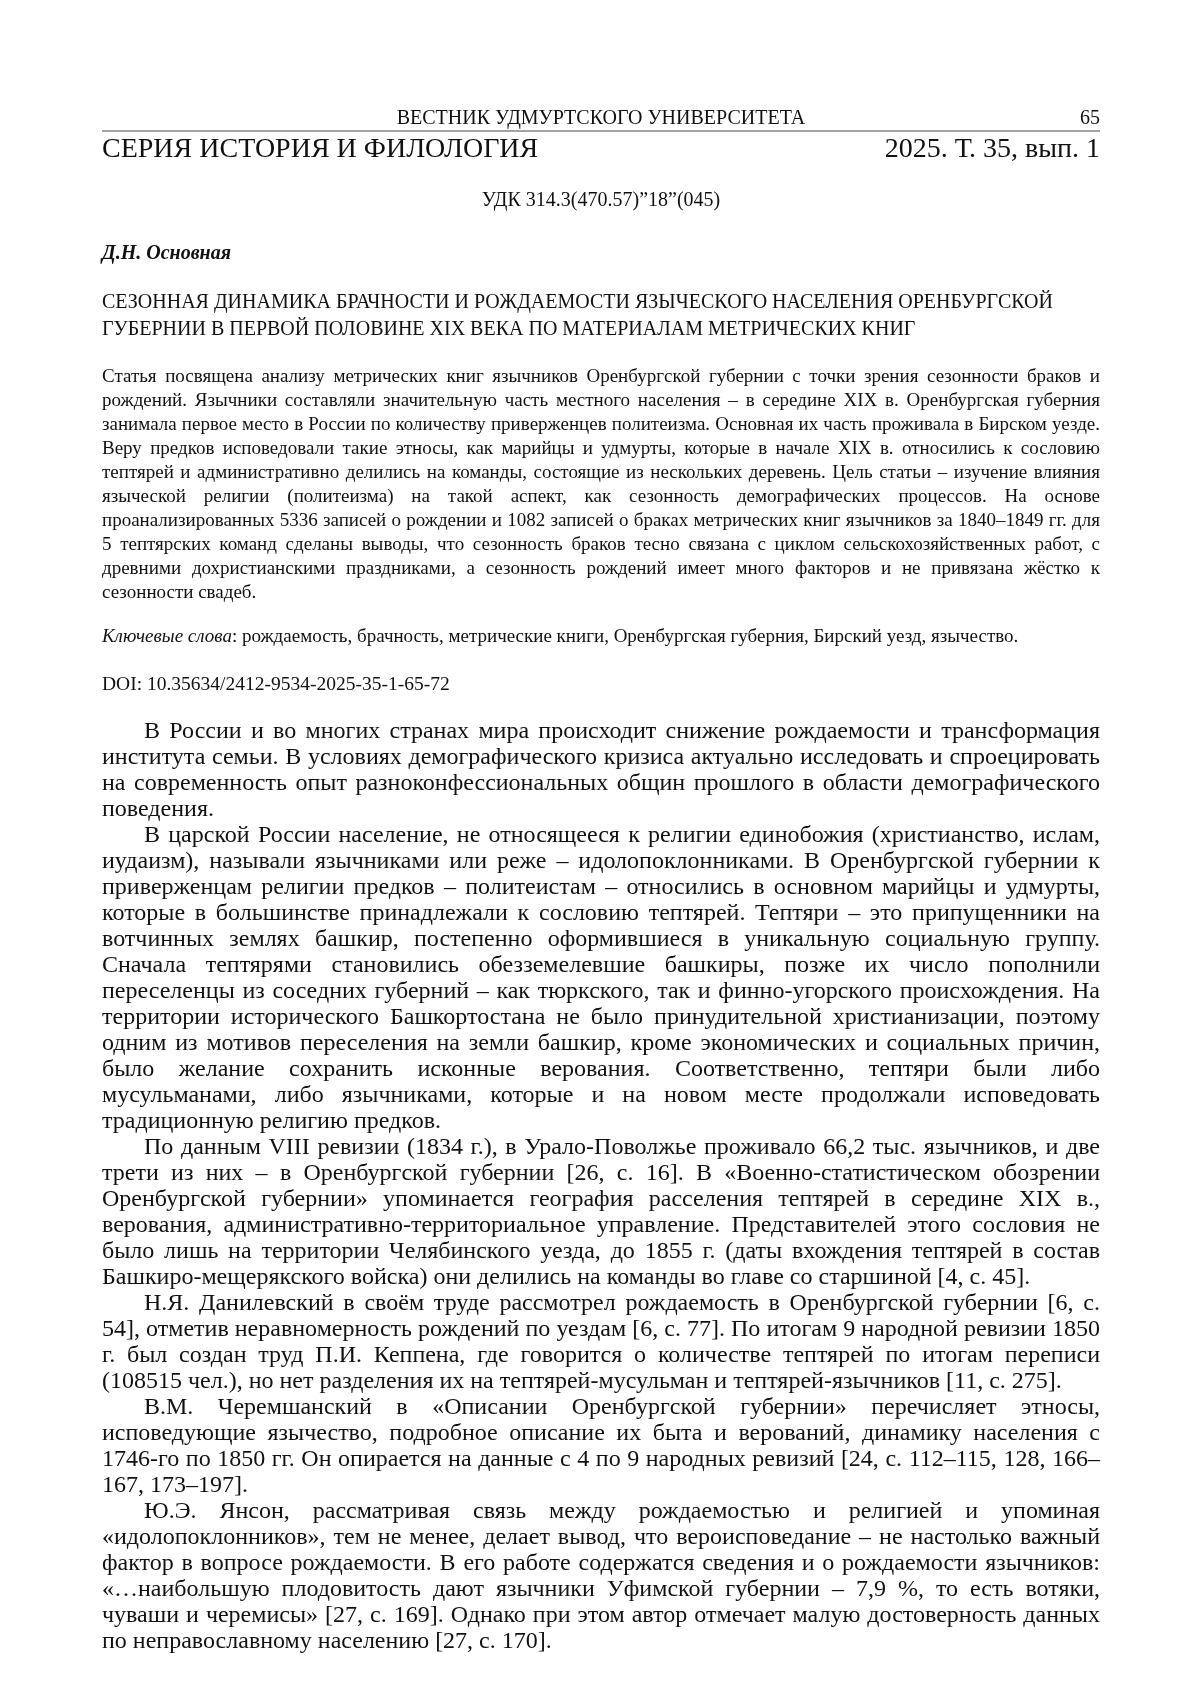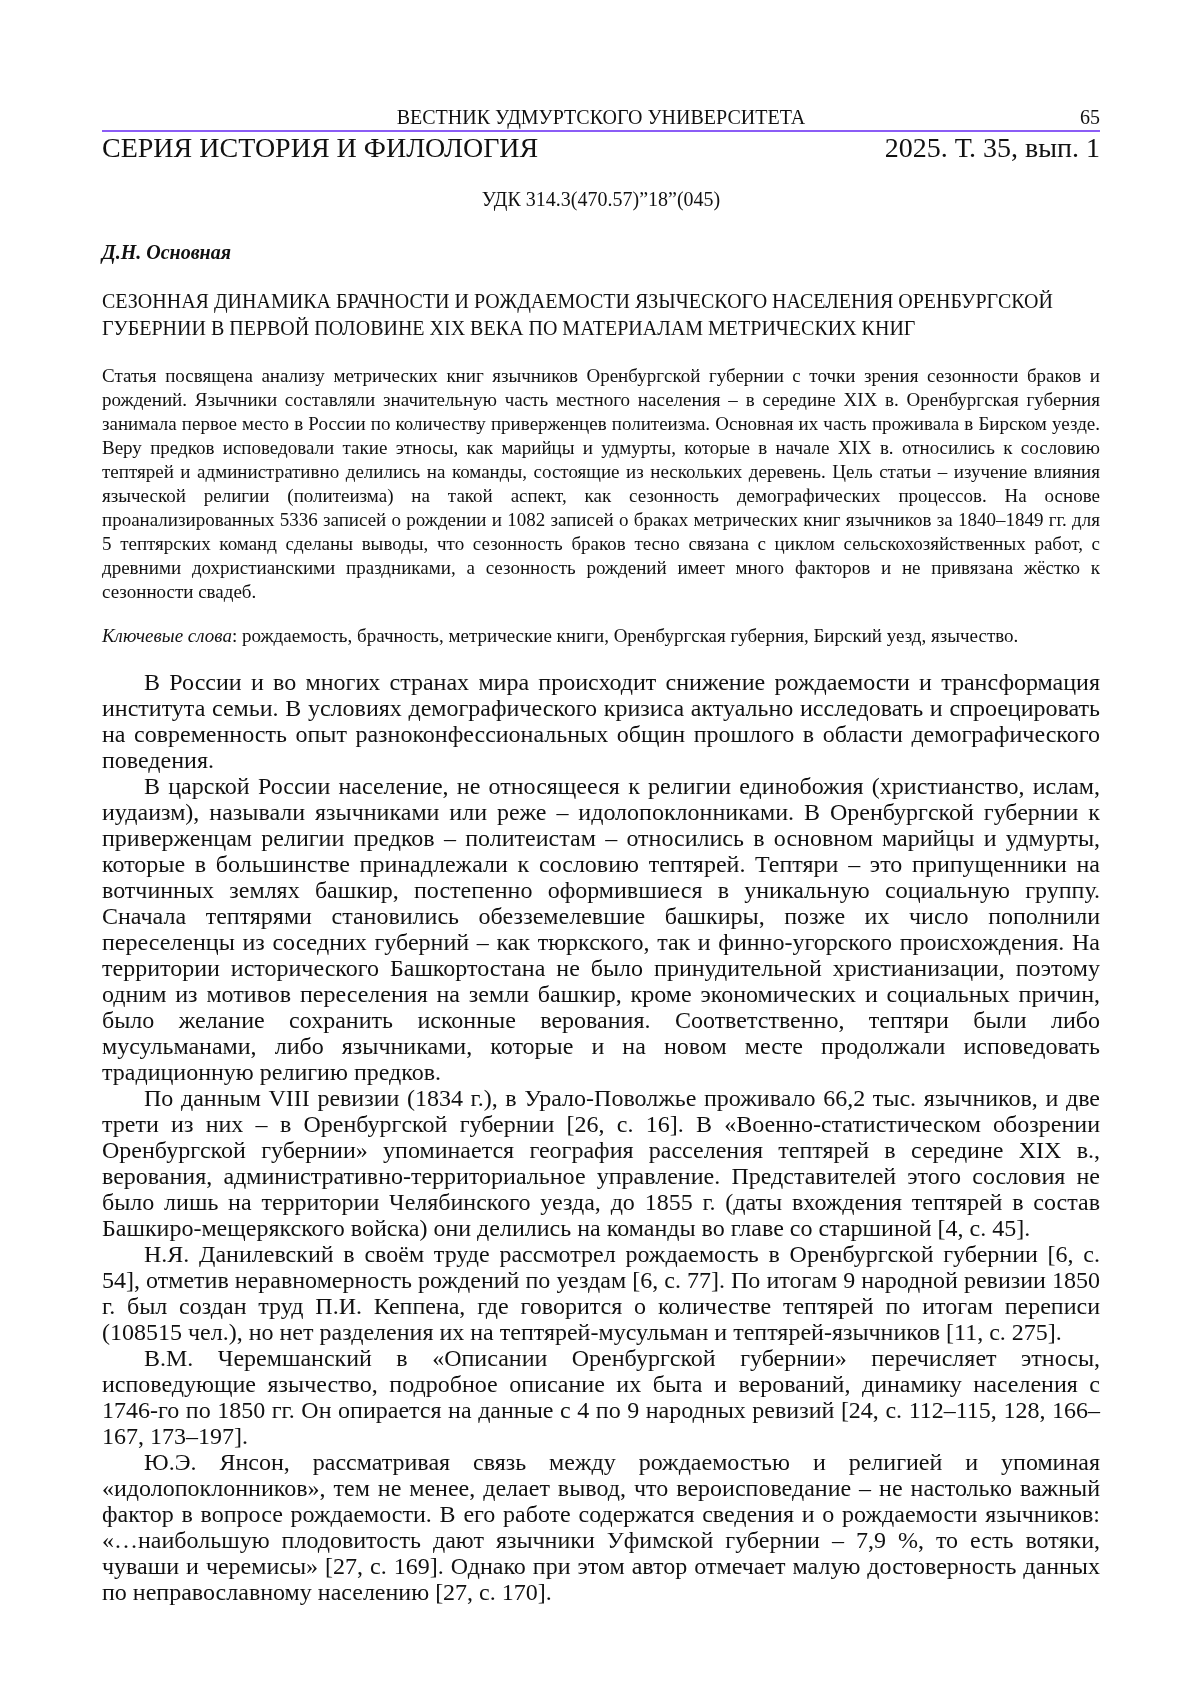--- a/index.html
+++ b/index.html
@@ -13,21 +13,21 @@
     height: 1698px;
     background: #ffffff;
     color: #111111;
     font-family: "Liberation Serif", "DejaVu Serif", serif;
     box-sizing: border-box;
     padding: 106px 100px 0 102px;
     overflow: hidden;
   }
   
   .running-head {
-    border-bottom: 2px solid #8b5cf6;
+    border-bottom: 2px solid #a3a3a3;
     padding-bottom: 2px;
     position: relative;
   }
   .running-head .row1 {
     position: relative;
     font-size: 20px;
     line-height: 22px;
     text-align: center;
   }
   .running-head .page-num {
@@ -117,20 +117,21 @@
   <div class="udc">УДК 314.3(470.57)”18”(045)</div>
 
   <div class="author">Д.Н. Основная</div>
 
   <div class="article-title">СЕЗОННАЯ ДИНАМИКА БРАЧНОСТИ И РОЖДАЕМОСТИ ЯЗЫЧЕСКОГО НАСЕЛЕНИЯ ОРЕНБУРГСКОЙ ГУБЕРНИИ В ПЕРВОЙ ПОЛОВИНЕ XIX ВЕКА ПО МАТЕРИАЛАМ МЕТРИЧЕСКИХ КНИГ</div>
 
   <div class="abstract">Статья посвящена анализу метрических книг язычников Оренбургской губернии с точки зрения сезонности браков и рождений. Язычники составляли значительную часть местного населения – в середине XIX в. Оренбургская губерния занимала первое место в России по количеству приверженцев политеизма. Основная их часть проживала в Бирском уезде. Веру предков исповедовали такие этносы, как марийцы и удмурты, которые в начале XIX в. относились к сословию тептярей и административно делились на команды, состоящие из нескольких деревень. Цель статьи – изучение влияния языческой религии (политеизма) на такой аспект, как сезонность демографических процессов. На основе проанализированных 5336 записей о рождении и 1082 записей о браках метрических книг язычников за 1840–1849 гг. для 5 тептярских команд сделаны выводы, что сезонность браков тесно связана с циклом сельскохозяйственных работ, с древними дохристианскими праздниками, а сезонность рождений имеет много факторов и не привязана жёстко к сезонности свадеб.</div>
 
   <div class="keywords"><span class="kw-label">Ключевые слова</span><span>: рождаемость, брачность, метрические книги, Оренбургская губерния, Бирский уезд, язычество.</span></div>
 
+  <div class="doi">DOI: 10.35634/2412-9534-2025-35-1-65-72</div>
 
   <div class="body-text">
     <p>В России и во многих странах мира происходит снижение рождаемости и трансформация института семьи. В условиях демографического кризиса актуально исследовать и спроецировать на современность опыт разноконфессиональных общин прошлого в области демографического поведения.</p>
     <p>В царской России население, не относящееся к религии единобожия (христианство, ислам, иудаизм), называли язычниками или реже – идолопоклонниками. В Оренбургской губернии к приверженцам религии предков – политеистам – относились в основном марийцы и удмурты, которые в большинстве принадлежали к сословию тептярей. Тептяри – это припущенники на вотчинных землях башкир, постепенно оформившиеся в уникальную социальную группу. Сначала тептярями становились обезземелевшие башкиры, позже их число пополнили переселенцы из соседних губерний – как тюркского, так и финно-угорского происхождения. На территории исторического Башкортостана не было принудительной христианизации, поэтому одним из мотивов переселения на земли башкир, кроме экономических и социальных причин, было желание сохранить исконные верования. Соответственно, тептяри были либо мусульманами, либо язычниками, которые и на новом месте продолжали исповедовать традиционную религию предков.</p>
     <p>По данным VIII ревизии (1834 г.), в Урало-Поволжье проживало 66,2 тыс. язычников, и две трети из них – в Оренбургской губернии [26, с. 16]. В «Военно-статистическом обозрении Оренбургской губернии» упоминается география расселения тептярей в середине XIX в., верования, административно-территориальное управление. Представителей этого сословия не было лишь на территории Челябинского уезда, до 1855 г. (даты вхождения тептярей в состав Башкиро-мещерякского войска) они делились на команды во главе со старшиной [4, с. 45].</p>
     <p>Н.Я. Данилевский в своём труде рассмотрел рождаемость в Оренбургской губернии [6, с. 54], отметив неравномерность рождений по уездам [6, с. 77]. По итогам 9 народной ревизии 1850 г. был создан труд П.И. Кеппена, где говорится о количестве тептярей по итогам переписи (108515 чел.), но нет разделения их на тептярей-мусульман и тептярей-язычников [11, с. 275].</p>
     <p>В.М. Черемшанский в «Описании Оренбургской губернии» перечисляет этносы, исповедующие язычество, подробное описание их быта и верований, динамику населения с 1746-го по 1850 гг. Он опирается на данные с 4 по 9 народных ревизий [24, с. 112–115, 128, 166–167, 173–197].</p>
     <p>Ю.Э. Янсон, рассматривая связь между рождаемостью и религией и упоминая «идолопоклонников», тем не менее, делает вывод, что вероисповедание – не настолько важный фактор в вопросе рождаемости. В его работе содержатся сведения и о рождаемости язычников: «…наибольшую плодовитость дают язычники Уфимской губернии – 7,9 %, то есть вотяки, чуваши и черемисы» [27, с. 169]. Однако при этом автор отмечает малую достоверность данных по неправославному населению [27, с. 170].</p>
   </div>
 

